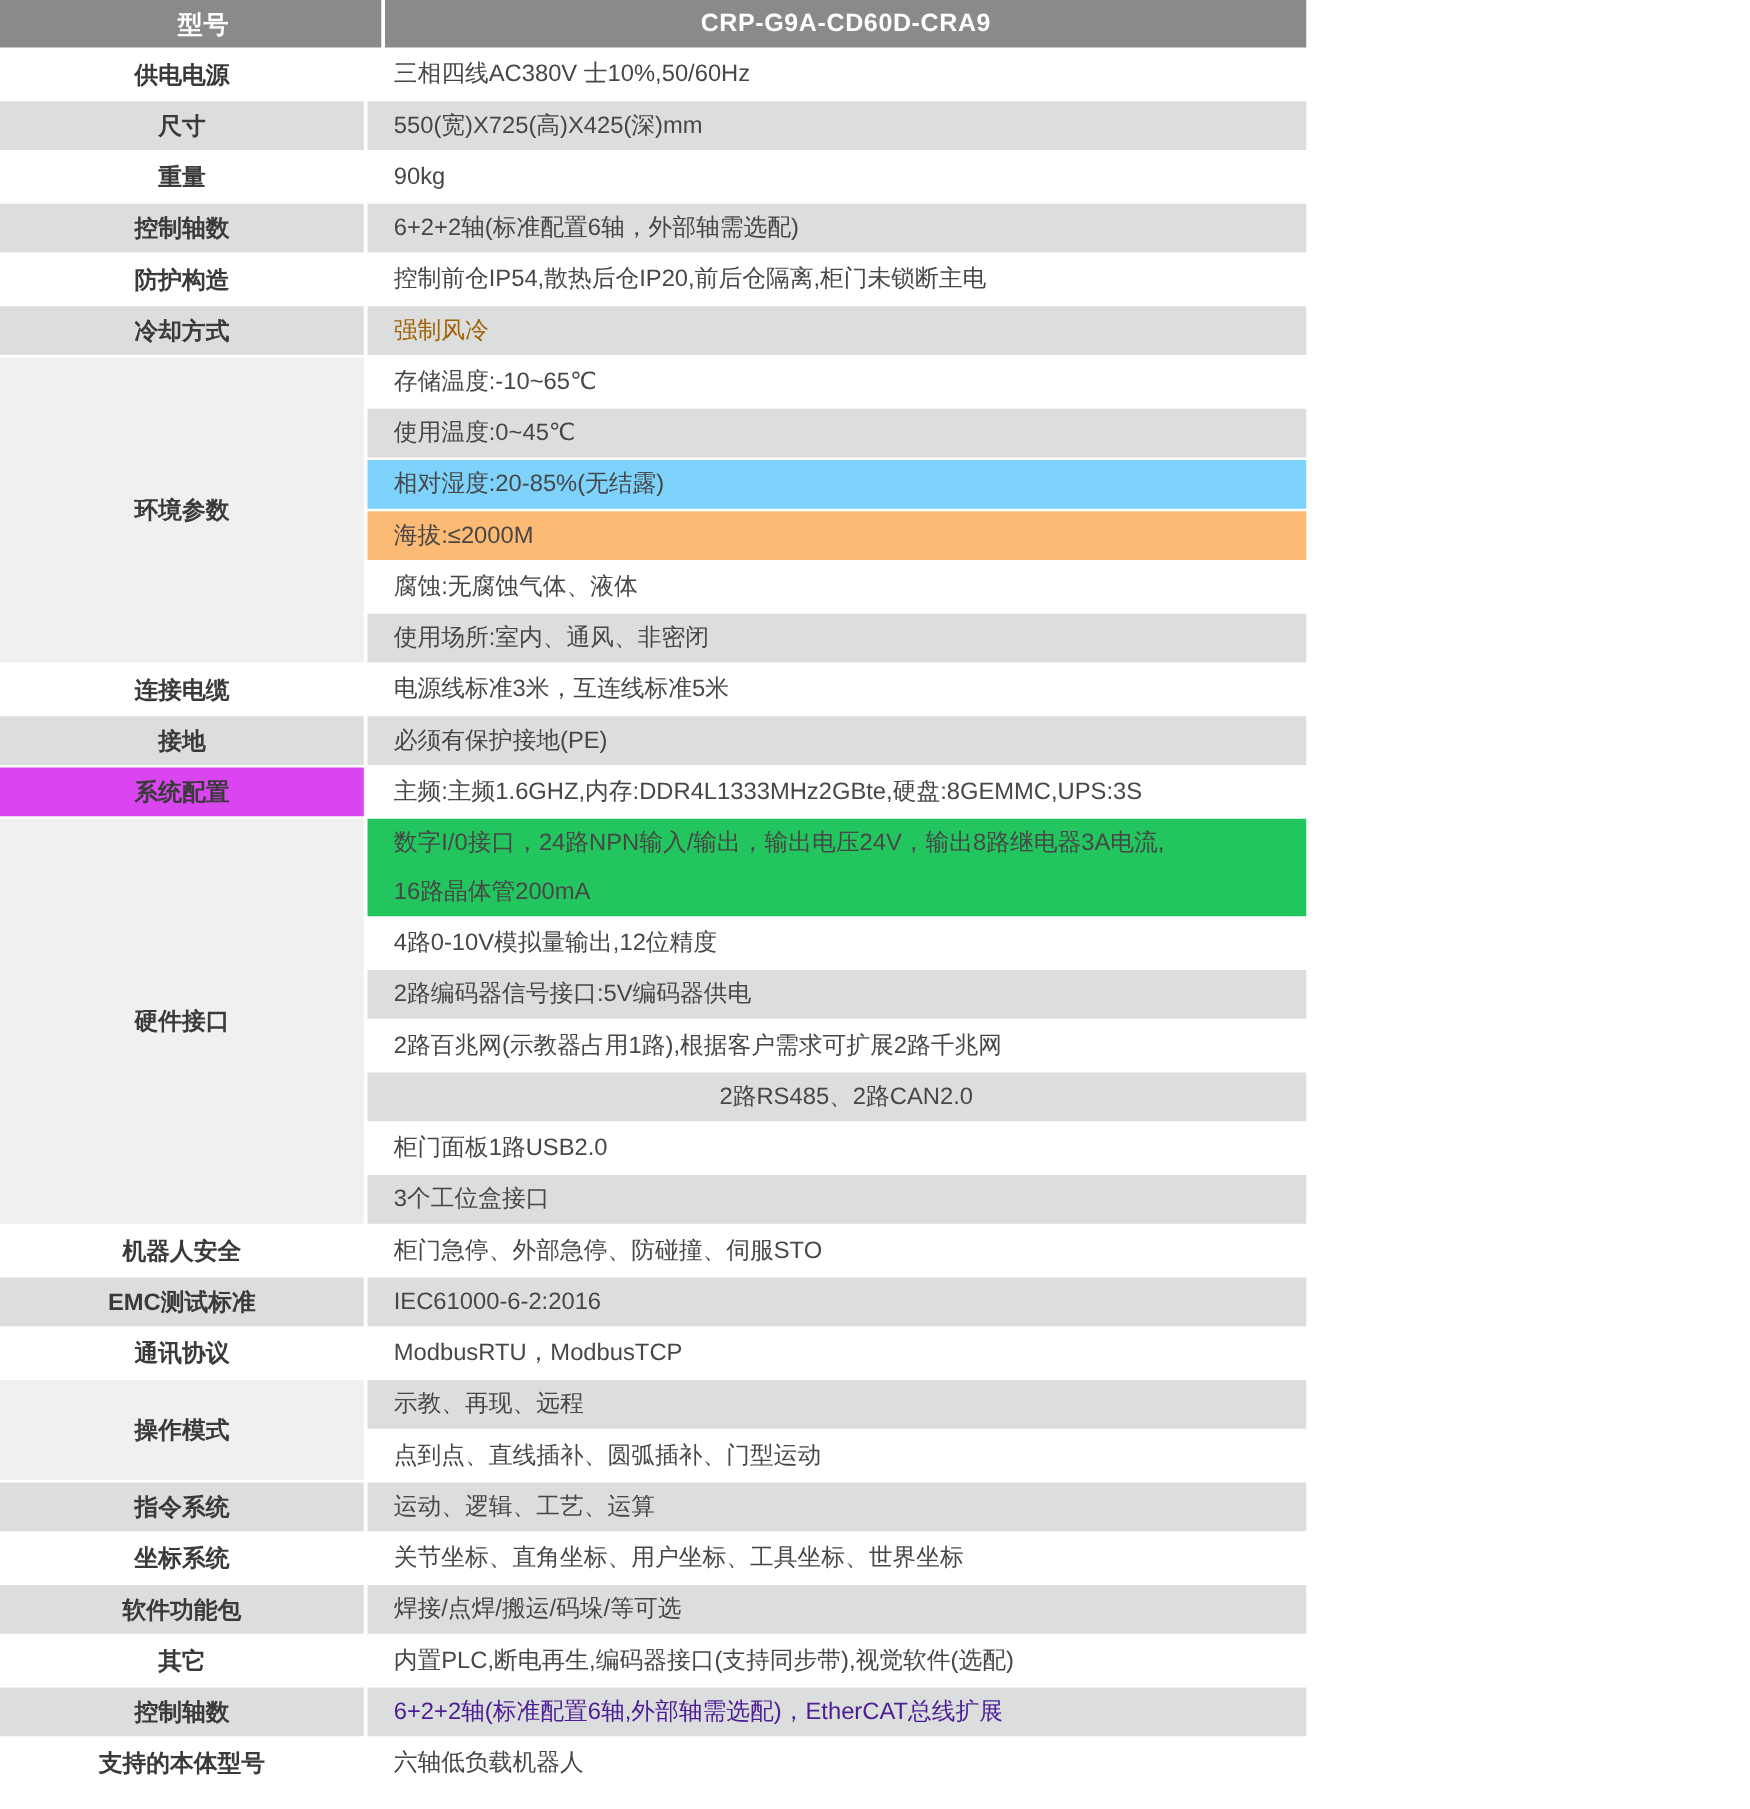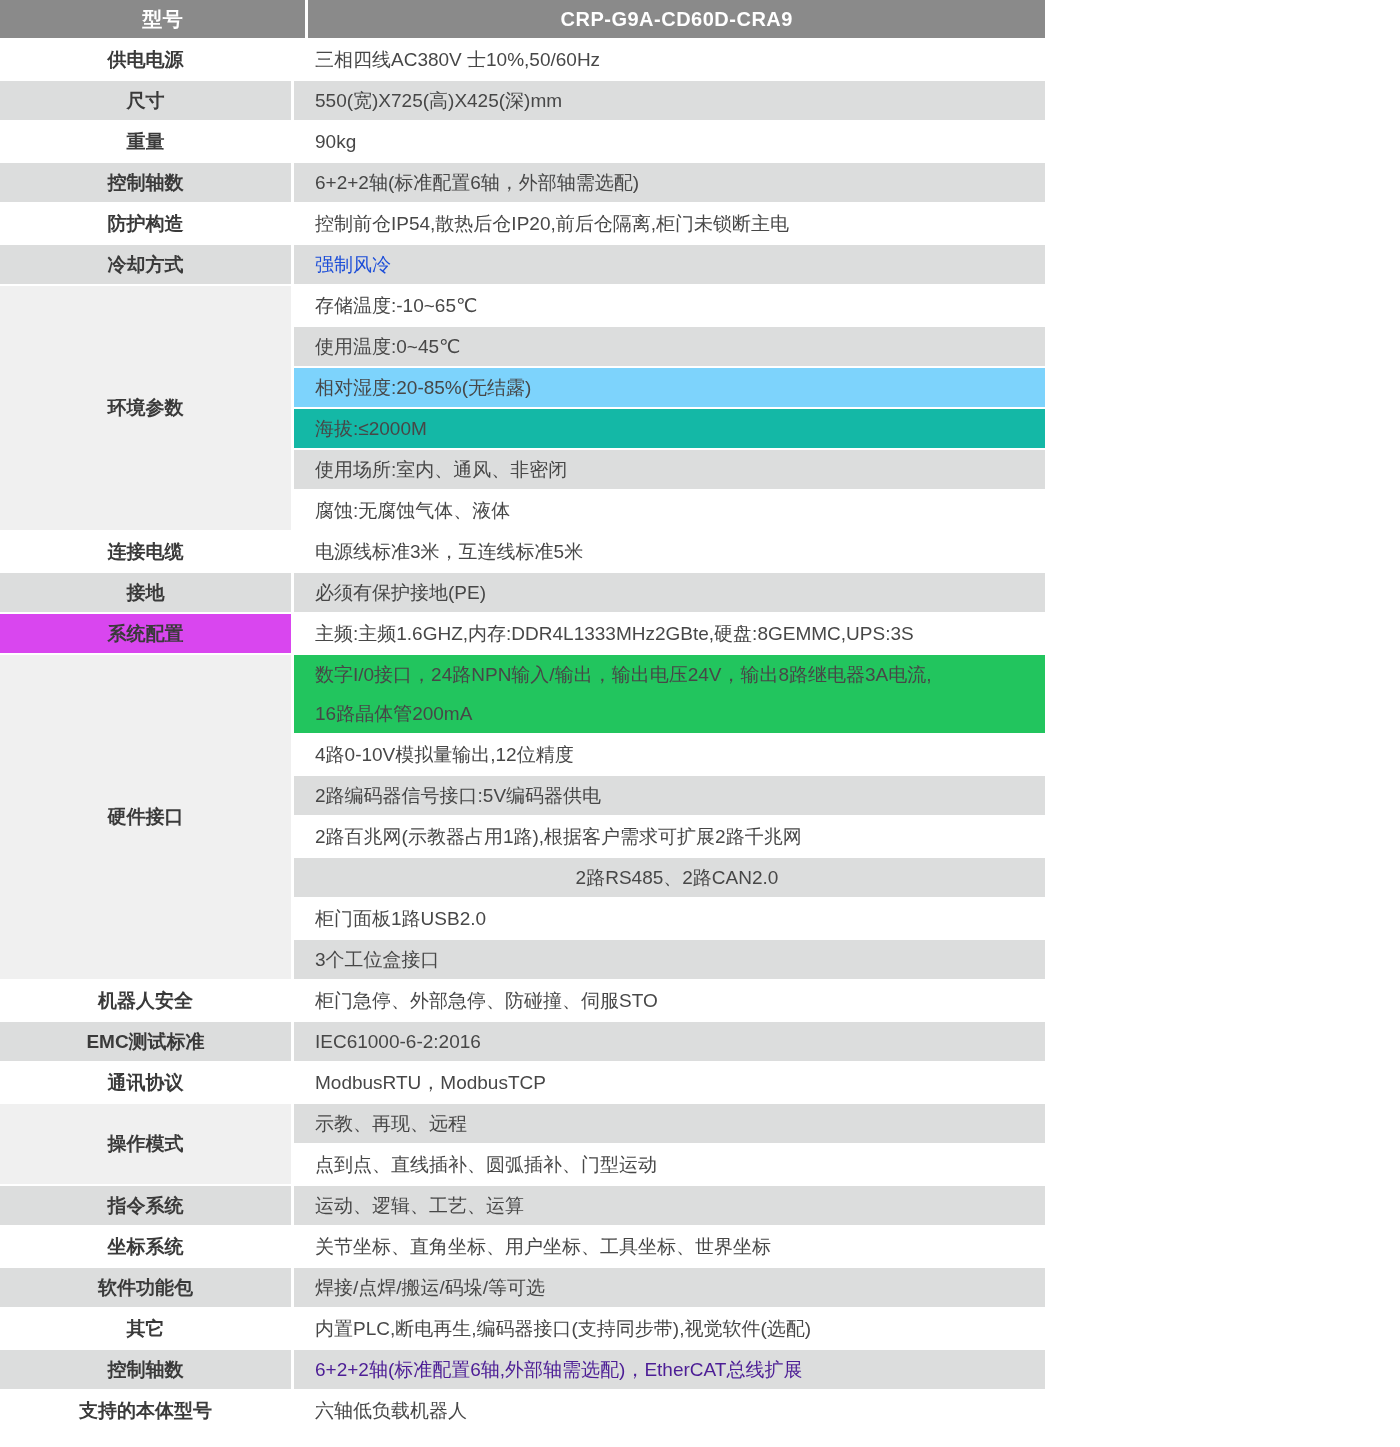--- a/index.html
+++ b/index.html
@@ -118,45 +118,45 @@
           <div class="grp-label" style="background: rgb(255, 255, 255); color: rgb(58, 58, 58);">防护构造</div>
           <div class="grp-values">
             <div class="val-cell" style="background: rgb(255, 255, 255); color: rgb(71, 71, 71);">
               <span>控制前仓IP54,散热后仓IP20,前后仓隔离,柜门未锁断主电</span>
             </div>
           </div>
         </div>
         <div class="grp">
           <div class="grp-label" style="background: rgb(220, 221, 221); color: rgb(58, 58, 58);">冷却方式</div>
           <div class="grp-values">
-            <div class="val-cell" style="background: rgb(220, 221, 221); color: #1d4ed8; text-align: center;">
+            <div class="val-cell" style="background: rgb(220, 221, 221); color: #a16207; text-align: center;">
               <span>强制风冷</span>
             </div>
           </div>
         </div>
         <div class="grp">
           <div class="grp-label" style="background: rgb(240, 240, 240); color: rgb(58, 58, 58);">环境参数</div>
           <div class="grp-values">
             <div class="val-cell" style="background: rgb(255, 255, 255); color: rgb(71, 71, 71);">
               <span>存储温度:-10~65℃</span>
             </div>
             <div class="val-cell" style="background: rgb(220, 221, 221); color: rgb(71, 71, 71);">
               <span>使用温度:0~45℃</span>
             </div>
             <div class="val-cell" style="background: #7dd3fc; color: rgb(71, 71, 71);">
               <span>相对湿度:20-85%(无结露)</span>
             </div>
-            <div class="val-cell" style="background: #14b8a6; color: rgb(71, 71, 71);">
+            <div class="val-cell" style="background: #fdba74; color: rgb(71, 71, 71);">
               <span>海拔:≤2000M</span>
             </div>
+            <div class="val-cell" style="background: rgb(255, 255, 255); color: rgb(71, 71, 71);">
+              <span>腐蚀:无腐蚀气体、液体</span>
+            </div>
             <div class="val-cell" style="background: rgb(220, 221, 221); color: rgb(71, 71, 71);">
               <span>使用场所:室内、通风、非密闭</span>
-            </div>
-            <div class="val-cell" style="background: rgb(255, 255, 255); color: rgb(71, 71, 71);">
-              <span>腐蚀:无腐蚀气体、液体</span>
             </div>
           </div>
         </div>
         <div class="grp">
           <div class="grp-label" style="background: rgb(255, 255, 255); color: rgb(58, 58, 58);">连接电缆</div>
           <div class="grp-values">
             <div class="val-cell" style="background: rgb(255, 255, 255); color: rgb(71, 71, 71);">
               <span>电源线标准3米，互连线标准5米</span>
             </div>
           </div>

